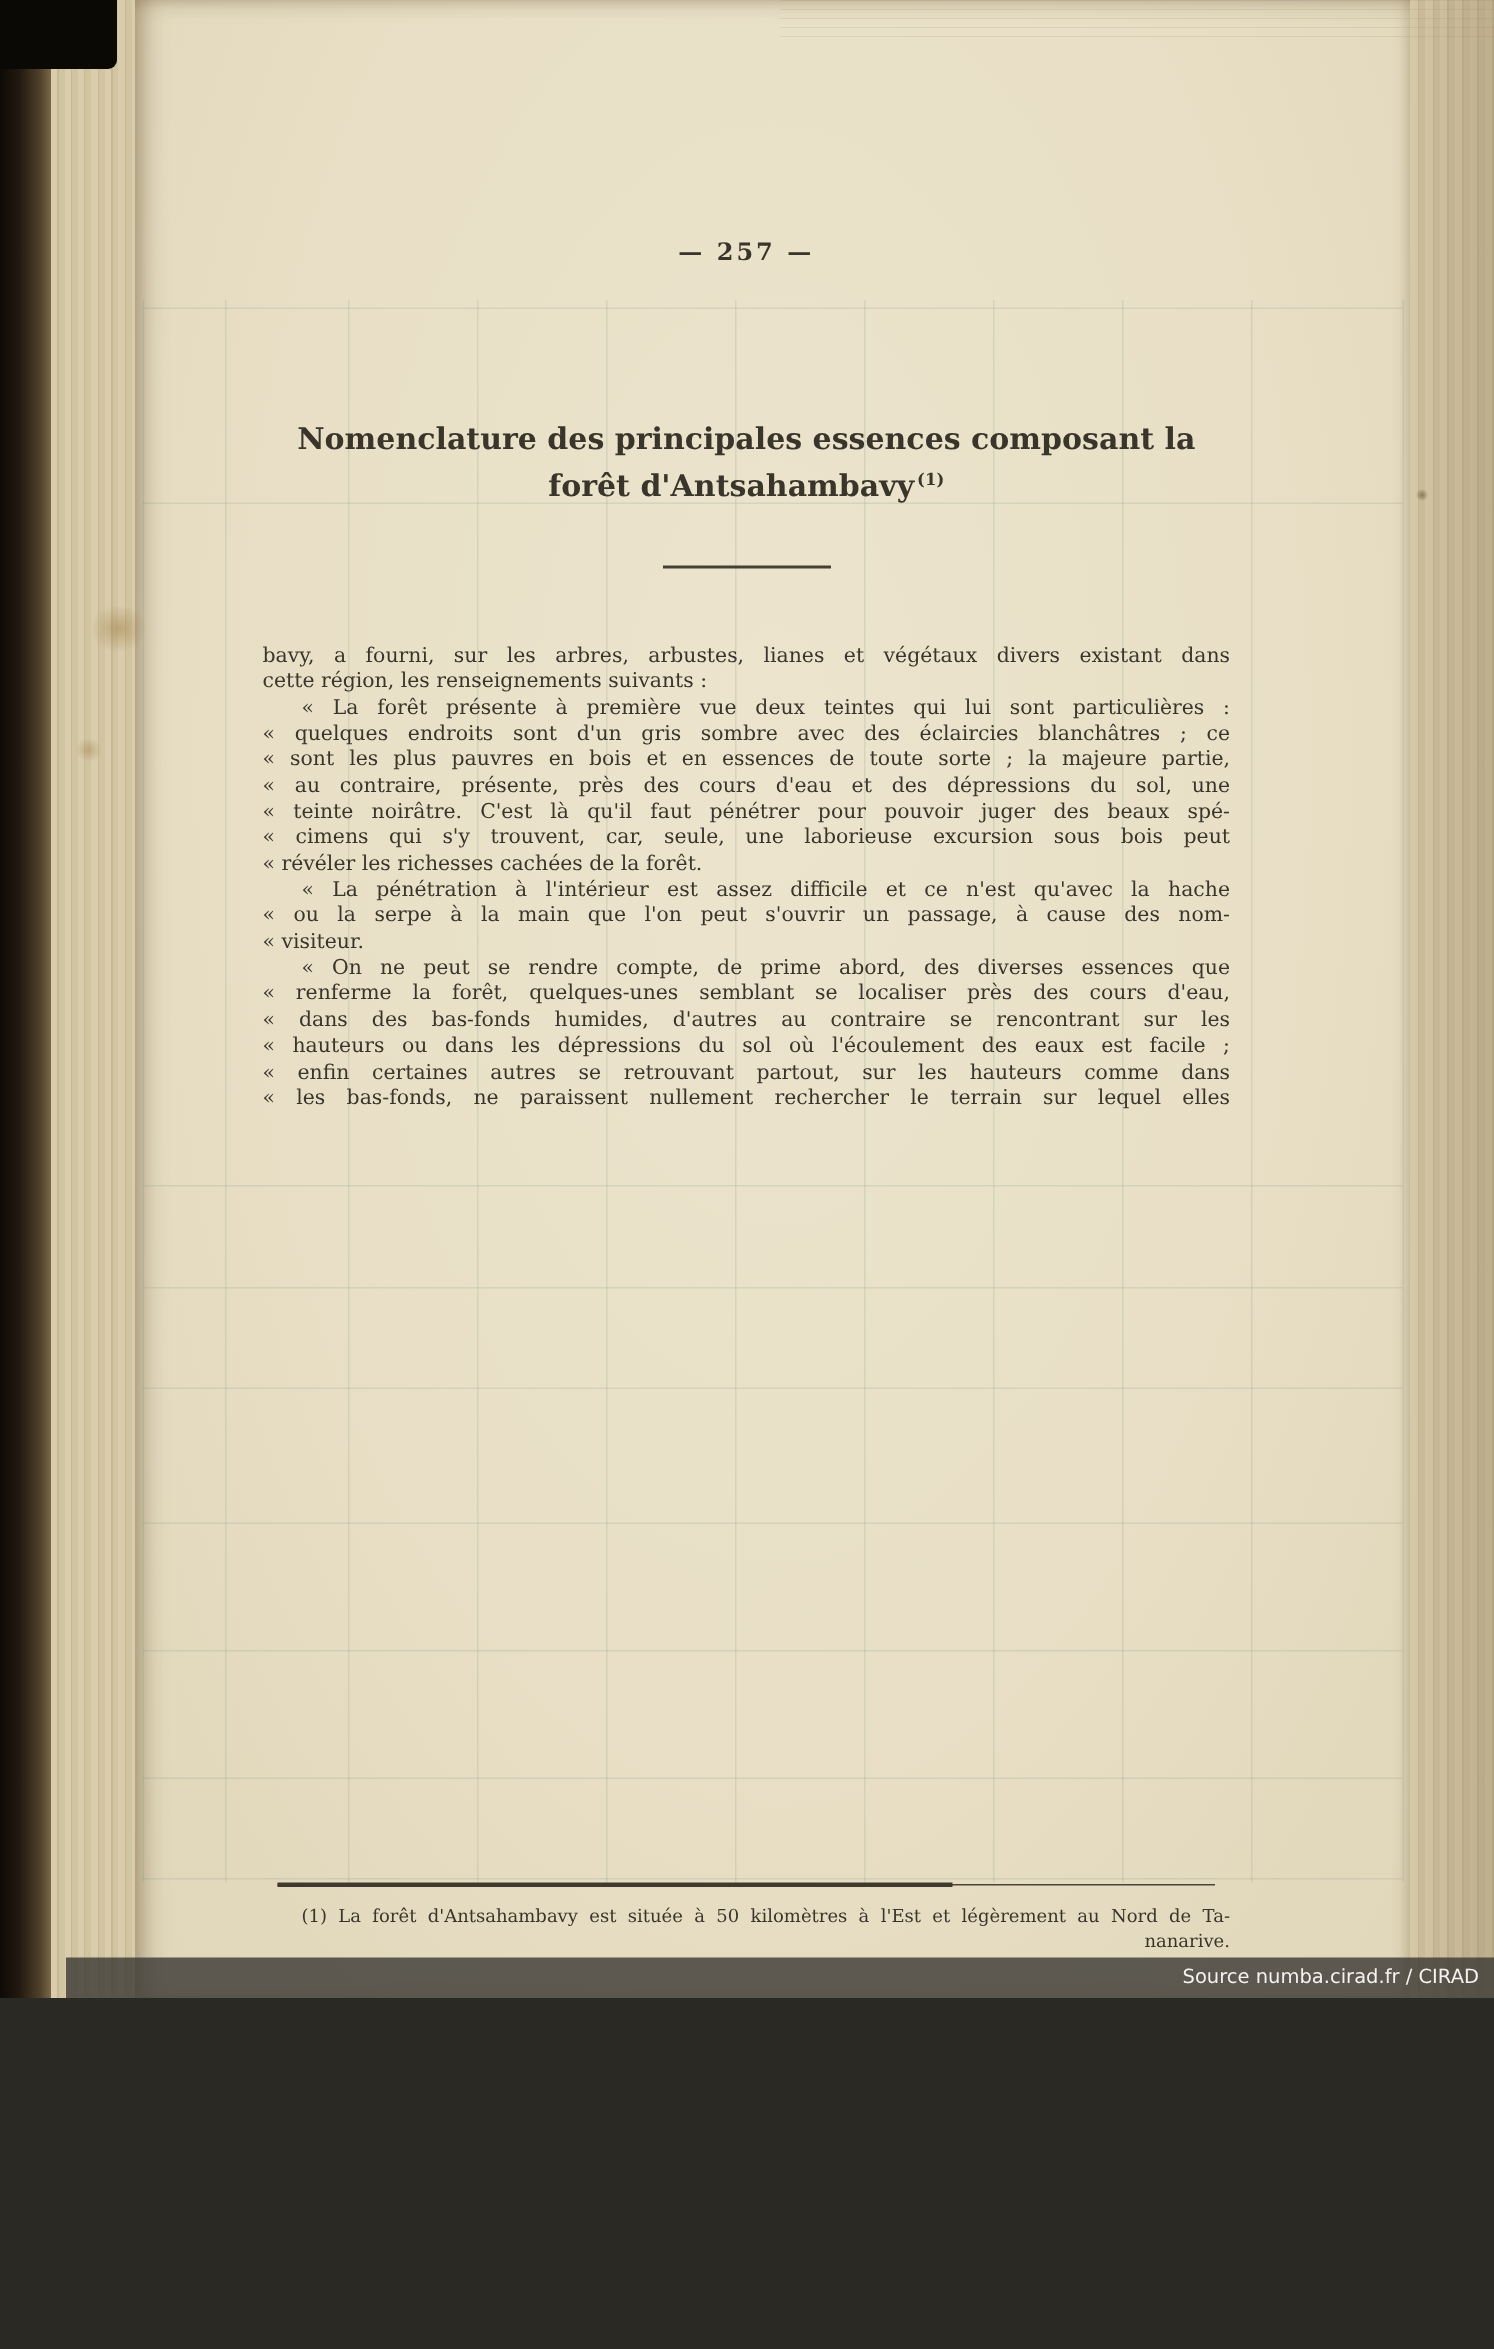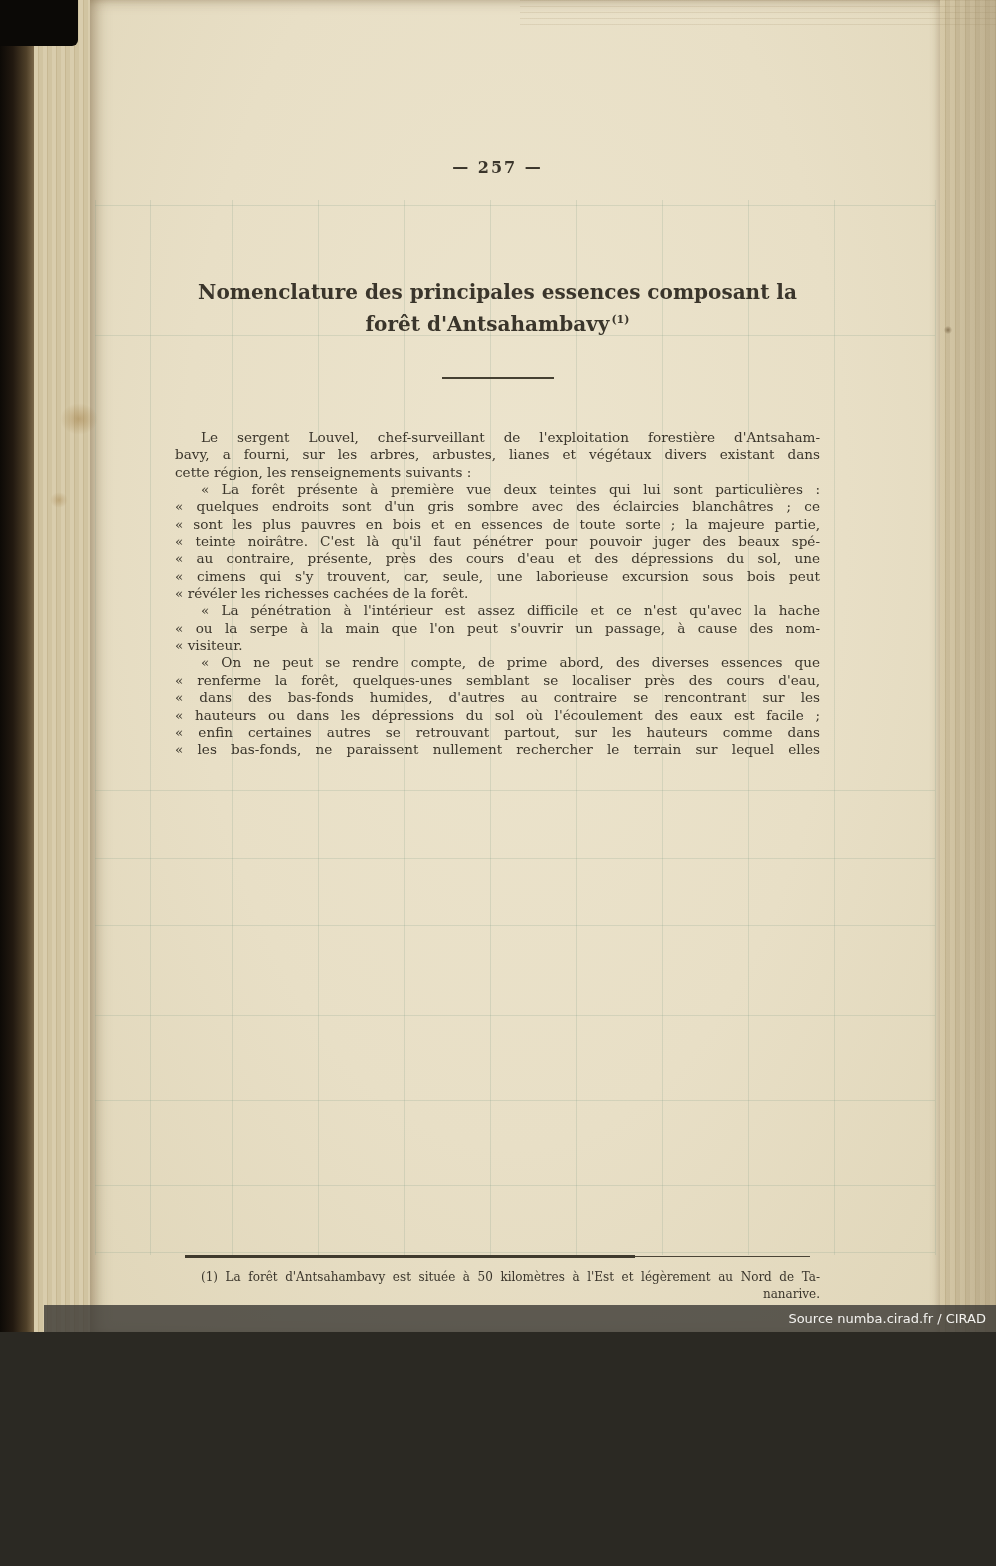--- a/index.html
+++ b/index.html
@@ -136,30 +136,29 @@
 
       <div class="title">
         <div>Nomenclature des principales essences composant la</div>
         <div><span>forêt d'Antsahambavy</span><sup>(1)</sup></div>
       </div>
 
       <div class="divider"></div>
 
       <div class="body" id="body-text">
           <div class="paragraph">
-            <div class="line first">Le sergent Louvel, chef-surveillant de l'exploitation forestière d'Antsaham-</div>
             <div class="line">bavy, a fourni, sur les arbres, arbustes, lianes et végétaux divers existant dans</div>
             <div class="line last">cette région, les renseignements suivants :</div>
           </div>
           <div class="paragraph">
             <div class="line first">« La forêt présente à première vue deux teintes qui lui sont particulières :</div>
             <div class="line">« quelques endroits sont d'un gris sombre avec des éclaircies blanchâtres ; ce</div>
             <div class="line">« sont les plus pauvres en bois et en essences de toute sorte ; la majeure partie,</div>
+            <div class="line">« au contraire, présente, près des cours d'eau et des dépressions du sol, une</div>
             <div class="line">« teinte noirâtre. C'est là qu'il faut pénétrer pour pouvoir juger des beaux spé-</div>
-            <div class="line">« au contraire, présente, près des cours d'eau et des dépressions du sol, une</div>
             <div class="line">« cimens qui s'y trouvent, car, seule, une laborieuse excursion sous bois peut</div>
             <div class="line last">« révéler les richesses cachées de la forêt.</div>
           </div>
           <div class="paragraph">
             <div class="line first">« La pénétration à l'intérieur est assez difficile et ce n'est qu'avec la hache</div>
             <div class="line">« ou la serpe à la main que l'on peut s'ouvrir un passage, à cause des nom-</div>
             <div class="line last">« visiteur.</div>
           </div>
           <div class="paragraph">
             <div class="line first">« On ne peut se rendre compte, de prime abord, des diverses essences que</div>

